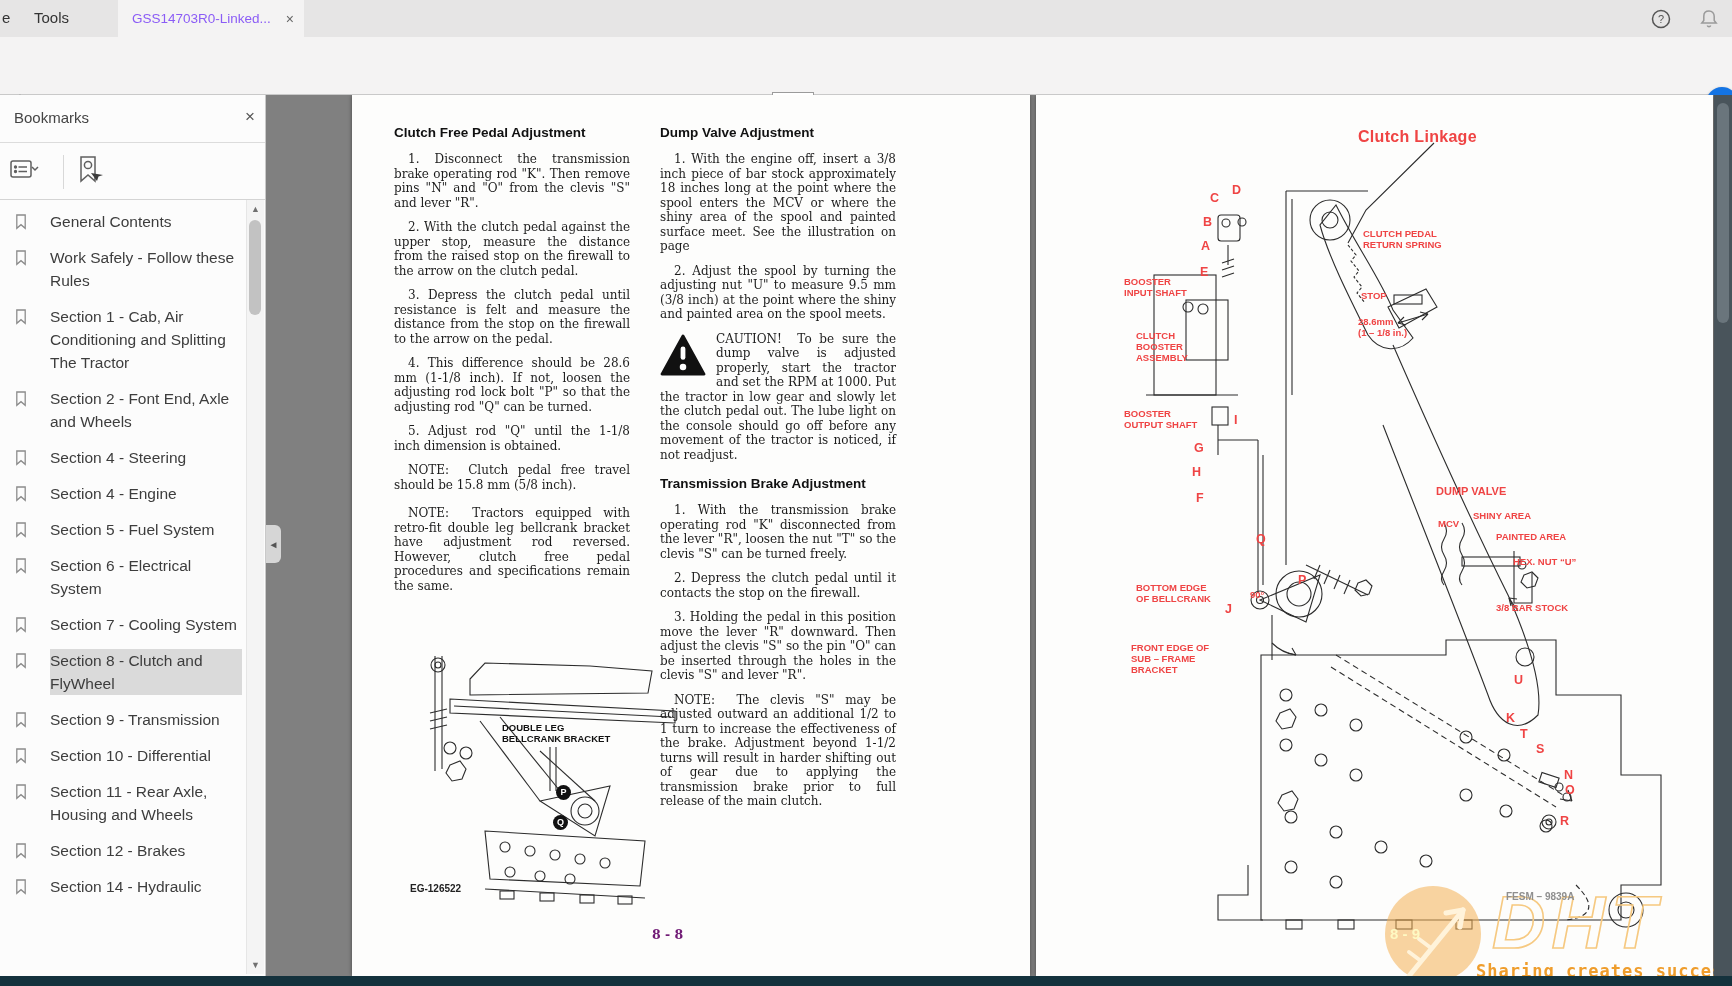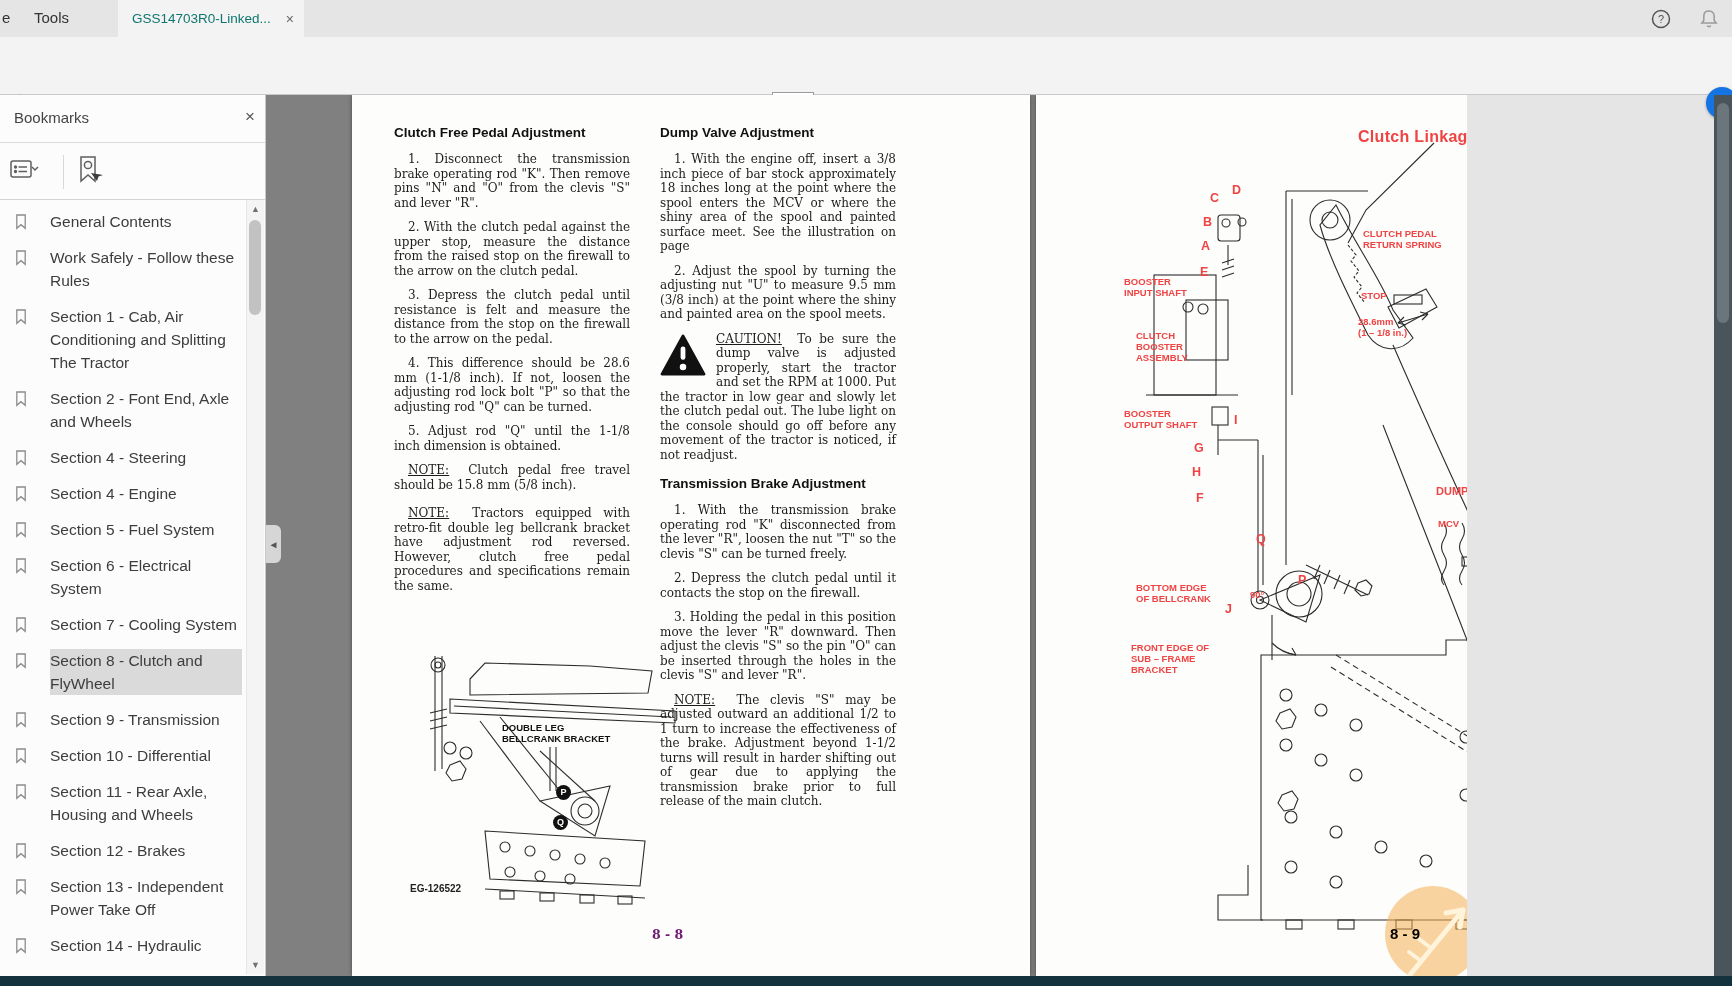--- a/index.html
+++ b/index.html
@@ -4,21 +4,21 @@
 <style>
   html,body{margin:0;padding:0;}
   body{width:1732px;height:986px;position:relative;overflow:hidden;
        font-family:"Liberation Sans",sans-serif;background:#e6e5e5;}
   
   .tabbar{position:absolute;left:0;top:0;width:100%;height:37px;background:#e6e5e5;}
   .tab-frag{position:absolute;left:2px;top:9px;font-size:15px;color:#333;}
   .tab-tools{position:absolute;left:34px;top:9px;font-size:15px;color:#333;cursor:pointer;}
   .tab-doc{position:absolute;left:118px;top:0;width:186px;height:37px;background:#f4f3f3;
            display:flex;align-items:center;padding:0 10px 0 14px;box-sizing:border-box;}
-  .tab-doc .t{font-size:13.5px;color:#0f766e;flex:1;white-space:nowrap;overflow:hidden;}
+  .tab-doc .t{font-size:13.5px;color:#8b5cf6;flex:1;white-space:nowrap;overflow:hidden;}
   .tab-doc .x{font-size:14px;color:#666;margin-left:6px;cursor:pointer;}
   .top-ic{position:absolute;top:8px;width:22px;height:22px;}
   .toolbar{position:absolute;left:0;top:37px;width:100%;height:58px;background:#f4f3f3;
            border-bottom:1px solid #c9c9c9;box-sizing:border-box;}
   .tb-ic{position:absolute;top:56px;width:24px;height:24px;cursor:pointer;}
   .tb-ic svg{width:24px;height:24px;stroke:#5a5a5a;fill:none;stroke-width:1.5;}
   .page-input{position:absolute;left:772px;top:55px;width:42px;height:24px;border:1px solid #9b9b9b;
               background:#fff;font:13px "Liberation Sans",sans-serif;text-align:center;color:#222;box-sizing:border-box;}
   .pg-sep{position:absolute;left:826px;top:61px;font-size:13px;color:#444;}
   .pg-total{position:absolute;left:838px;top:61px;font-size:13px;color:#444;}
@@ -38,49 +38,49 @@
   .bm-ic{width:14px;height:18px;fill:none;stroke:#8a8a8a;stroke-width:1.8;flex:none;margin-top:3px;}
   .bm-label{font-size:15.5px;line-height:23px;color:#3d3d3d;width:192px;margin-left:12px;}
   .bm-item.sel .bm-label{background:#dadada;}
   .sb-scroll{position:absolute;right:1px;top:105px;width:17px;bottom:2px;background:#f4f4f4;border-left:1px solid #e6e6e6;}
   .sb-scroll .ar{position:absolute;left:0;width:100%;text-align:center;font-size:9px;color:#707070;cursor:pointer;}
   .sb-thumb{position:absolute;left:2px;top:20px;width:12px;height:95px;background:#c2c2c2;border-radius:6px;cursor:pointer;}
   .collapse-handle{position:absolute;left:266px;top:525px;width:15px;height:38px;background:#d6d6d6;
                    border-radius:0 6px 6px 0;color:#555;font-size:10px;display:flex;align-items:center;
                    justify-content:center;cursor:pointer;z-index:4;}
   
-  .docarea{position:absolute;left:266px;top:95px;width:1201px;bottom:10px;background:#808080;overflow:hidden;}
+  .docarea{position:absolute;left:266px;top:95px;width:1448px;bottom:10px;background:#808080;overflow:hidden;}
   .page{position:absolute;top:0;height:881px;background:#fdfdfc;box-shadow:0 0 4px rgba(0,0,0,.45);}
   #page-left{left:86px;width:678px;}
   #page-right{left:770px;width:677px;}
   .scan-col{position:absolute;width:236px;font:12px/14.5px "DejaVu Serif",serif;color:#1c1c1c;text-align:justify;}
   .scan-col p{margin:0 0 10px;text-indent:14px;}
   .scan-h{font:bold 13.5px "Liberation Sans",sans-serif;margin:0 0 12px;color:#111;}
   .scan-h2{font:bold 13.5px "Liberation Sans",sans-serif;margin:14px 0 12px;color:#111;}
-  .u{text-decoration:underline;}
+  .u{}
   .caution{margin:2px 0 12px;}
   .caut-tri{float:left;width:46px;height:42px;margin:2px 10px 2px 0;}
   .fig-label{position:absolute;font:bold 9.5px "Liberation Sans",sans-serif;color:#111;white-space:pre-line;line-height:1.15;}
   .pq-badge{position:absolute;width:15px;height:15px;border-radius:50%;background:#111;color:#fff;
             font:bold 9px/15px "Liberation Sans",sans-serif;text-align:center;}
   .fig-code{position:absolute;font:bold 10px "Liberation Sans",sans-serif;color:#222;}
   .pageno{position:absolute;font:bold 12.5px "DejaVu Serif",serif;color:#701a75;}
   .sketch{position:absolute;}
   .sketch path,.sketch line,.sketch circle,.sketch rect,.sketch polyline,.sketch polygon
     {fill:none;stroke:#2c2c2c;stroke-width:1.1;}
   .dlabel{position:absolute;white-space:pre-line;font-family:"Liberation Sans",sans-serif;color:#ef4444;line-height:1.15;}
   .lab{font-size:9.5px;font-weight:bold;}
   .letter{font-size:12.5px;font-weight:bold;}
   .title{font-size:16px;font-weight:bold;letter-spacing:.3px;}
   .big{font-size:11px;font-weight:bold;}
   .code{font-size:10px;font-weight:bold;color:#8f8f8f;z-index:6;}
   
   .wm{position:absolute;pointer-events:none;z-index:5;}
   .wm-circle{left:1119px;top:791px;width:96px;height:96px;border-radius:50%;background:rgba(244,176,84,.55);}
-  .wm-pageref{left:1124px;top:830px;font:bold 15px "Liberation Sans",sans-serif;color:#000000;}
+  .wm-pageref{left:1124px;top:830px;font:bold 15px "Liberation Sans",sans-serif;color:#fef9c3;}
   .wm-slogan{left:1210px;top:866px;width:240px;overflow:hidden;white-space:nowrap;
              font:bold 17px "DejaVu Sans Mono",monospace;color:#ef9d2c;letter-spacing:1px;}
   
   .right-col{position:absolute;left:1714px;top:95px;width:18px;bottom:10px;background:#49545b;}
   .right-col .thumb{position:absolute;left:3px;top:8px;width:12px;height:220px;background:#6a757c;border-radius:6px;}
   .bottom-bar{position:absolute;left:0;bottom:0;width:100%;height:10px;background:#14323d;}
 </style>
 </head>
 <body>
 
@@ -277,26 +277,20 @@
         <svg class="bm-ic" viewBox="0 0 20 24">
           <path d="M4 2h12v19l-6-5.2L4 21z"></path>
         </svg>
         <span class="bm-label">Section 11 - Rear Axle, Housing and Wheels</span>
       </div>
       <div class="bm-item">
         <svg class="bm-ic" viewBox="0 0 20 24">
           <path d="M4 2h12v19l-6-5.2L4 21z"></path>
         </svg>
         <span class="bm-label">Section 12 - Brakes</span>
-      </div>
-      <div class="bm-item">
-        <svg class="bm-ic" viewBox="0 0 20 24">
-          <path d="M4 2h12v19l-6-5.2L4 21z"></path>
-        </svg>
-        <span class="bm-label">Section 13 - Independent Power Take Off</span>
       </div>
       <div class="bm-item">
         <svg class="bm-ic" viewBox="0 0 20 24">
           <path d="M4 2h12v19l-6-5.2L4 21z"></path>
         </svg>
         <span class="bm-label">Section 14 - Hydraulic</span>
       </div>
     </div>
   <div class="sb-scroll">
     <span class="ar" style="top:4px;">▲</span>

